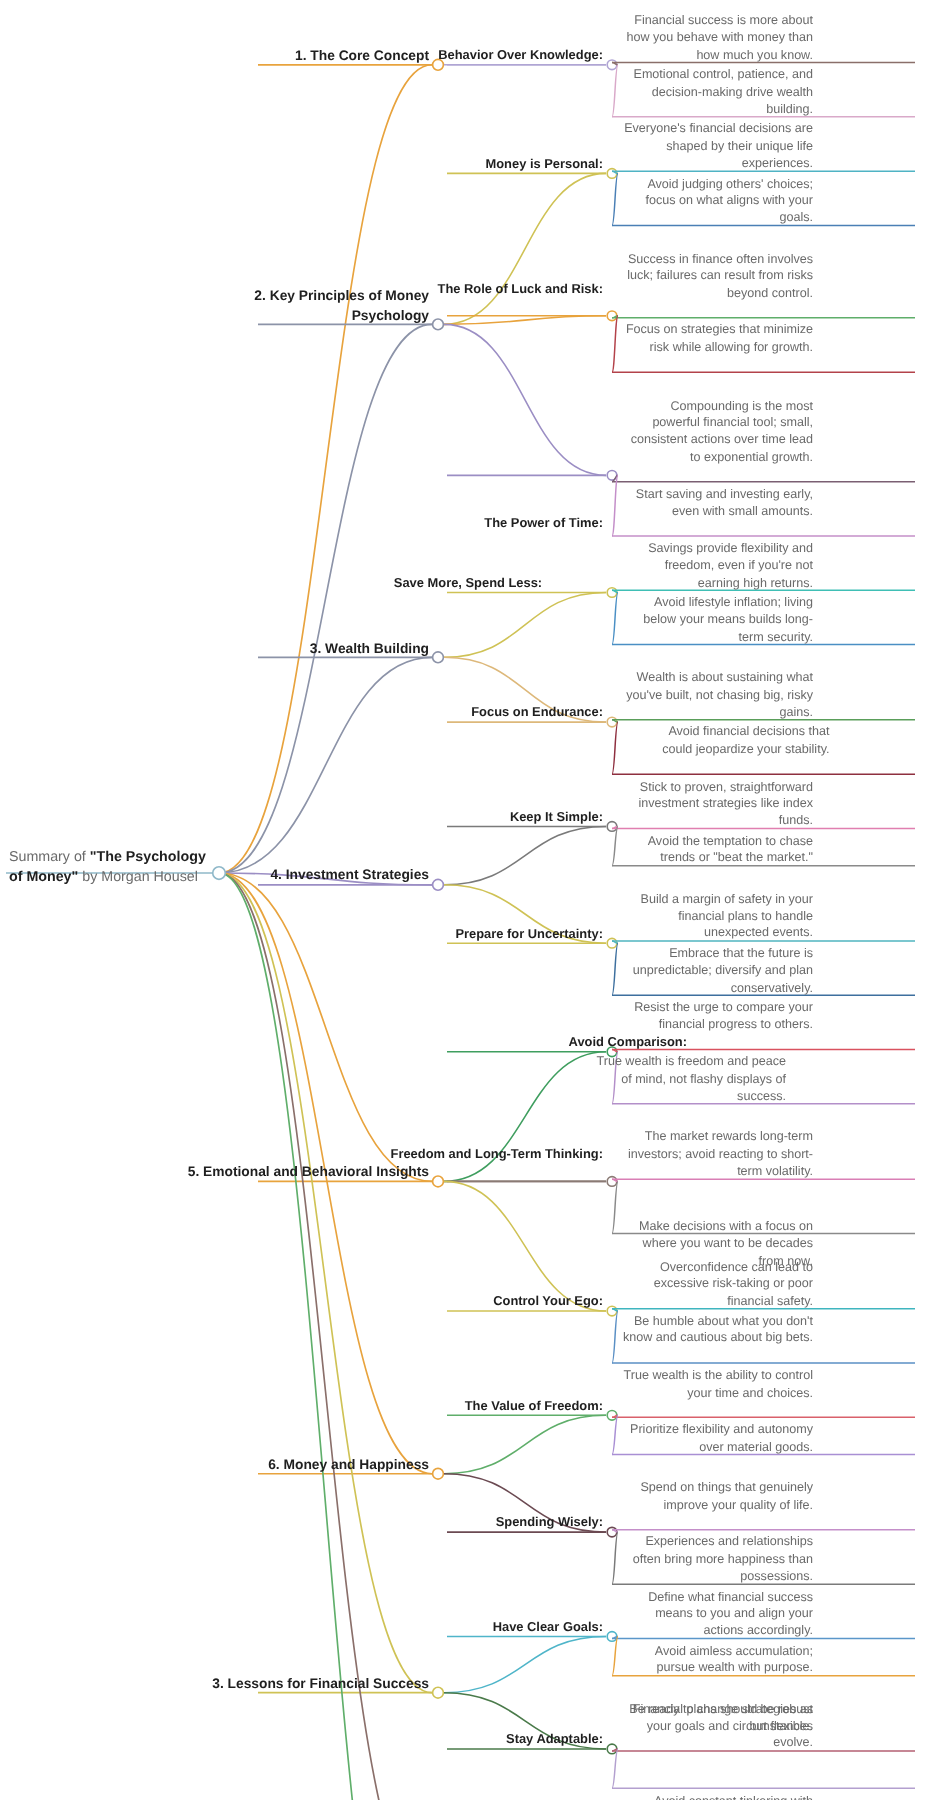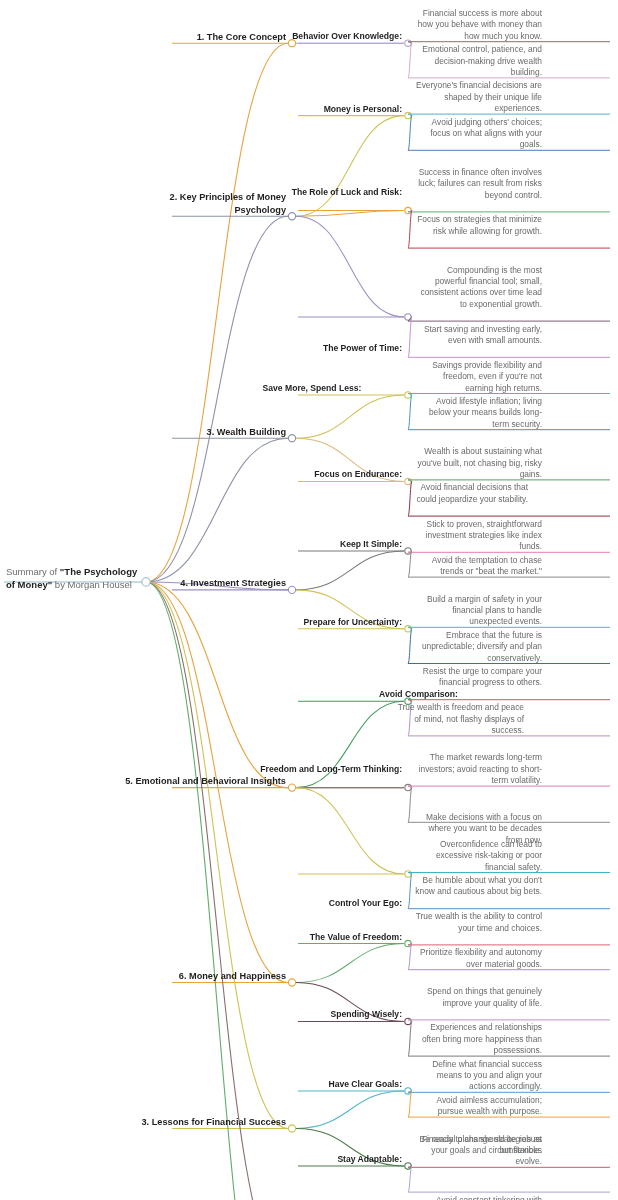--- a/index.html
+++ b/index.html
@@ -215,36 +215,36 @@
     <div class="leaf" style="left: 414px; top: 214.4px;">Focus on strategies that minimize risk while allowing for growth.</div>
     <div class="sub" style="left: 222px; top: 304.9px; margin-top: 38px;">The Power of Time:</div>
     <div class="leaf" style="left: 414px; top: 264.6px;">Compounding is the most powerful financial tool; small, consistent actions over time lead to exponential growth.</div>
     <div class="leaf" style="left: 414px; top: 323.6px;">Start saving and investing early, even with small amounts.</div>
     <div class="topic" style="left: 116px; top: 425.5px;">3. Wealth Building</div>
     <div class="sub" style="left: 222px; top: 383px; text-align: center;">Save More, Spend Less:</div>
     <div class="leaf" style="left: 414px; top: 359.8px;">Savings provide flexibility and freedom, even if you're not earning high returns.</div>
     <div class="leaf" style="left: 414px; top: 396px;">Avoid lifestyle inflation; living below your means builds long-term security.</div>
     <div class="sub" style="left: 222px; top: 469.4px;">Focus on Endurance:</div>
     <div class="leaf" style="left: 414px; top: 446.2px;">Wealth is about sustaining what you've built, not chasing big, risky gains.</div>
-    <div class="leaf" style="left: 400px; top: 482.4px;">Avoid financial decisions that could jeopardize your stability.</div>
+    <div class="leaf" style="left: 425px; top: 482.4px;">Avoid financial decisions that could jeopardize your stability.</div>
     <div class="topic" style="left: 116px; top: 577.175px;">4. Investment Strategies</div>
     <div class="sub" style="left: 222px; top: 538.95px;">Keep It Simple:</div>
     <div class="leaf" style="left: 414px; top: 518.6px;">Stick to proven, straightforward investment strategies like index funds.</div>
     <div class="leaf" style="left: 414px; top: 554.8px;">Avoid the temptation to chase trends or "beat the market."</div>
     <div class="sub" style="left: 222px; top: 616.8px;">Prepare for Uncertainty:</div>
     <div class="leaf" style="left: 414px; top: 593.6px;">Build a margin of safety in your financial plans to handle unexpected events.</div>
     <div class="leaf" style="left: 414px; top: 629.8px;">Embrace that the future is unpredictable; diversify and plan conservatively.</div>
     <div class="topic" style="left: 116px; top: 774.9px;">5. Emotional and Behavioral Insights</div>
     <div class="sub" style="left: 234px; top: 689.2px; padding-left: 44px;">Avoid Comparison:</div>
     <div class="leaf" style="left: 414px; top: 666px;">Resist the urge to compare your financial progress to others.</div>
     <div class="leaf" style="left: 396px; top: 702.2px;">True wealth is freedom and peace of mind, not flashy displays of success.</div>
     <div class="sub" style="left: 222px; top: 764.1px;">Freedom and Long-Term Thinking:</div>
     <div class="leaf" style="left: 414px; top: 752.4px;">The market rewards long-term investors; avoid reacting to short-term volatility.</div>
     <div class="leaf" style="left: 414px; top: 812px;">Make decisions with a focus on where you want to be decades from now.</div>
-    <div class="sub" style="left: 222px; top: 862px; margin-top: 36px;">Control Your Ego:</div>
+    <div class="sub" style="left: 222px; top: 862px;">Control Your Ego:</div>
     <div class="leaf" style="left: 414px; top: 838.8px;">Overconfidence can lead to excessive risk-taking or poor financial safety.</div>
     <div class="leaf" style="left: 414px; top: 875px;">Be humble about what you don't know and cautious about big bets.</div>
     <div class="topic" style="left: 116px; top: 969.775px;">6. Money and Happiness</div>
     <div class="sub" style="left: 222px; top: 931.55px;">The Value of Freedom:</div>
     <div class="leaf" style="left: 414px; top: 911.2px;">True wealth is the ability to control your time and choices.</div>
     <div class="leaf" style="left: 414px; top: 947.4px;">Prioritize flexibility and autonomy over material goods.</div>
     <div class="sub" style="left: 222px; top: 1009.4px;">Spending Wisely:</div>
     <div class="leaf" style="left: 414px; top: 986.2px;">Spend on things that genuinely improve your quality of life.</div>
     <div class="leaf" style="left: 414px; top: 1022.4px;">Experiences and relationships often bring more happiness than possessions.</div>
     <div class="topic" style="left: 116px; top: 1115.75px;">3. Lessons for Financial Success</div>

